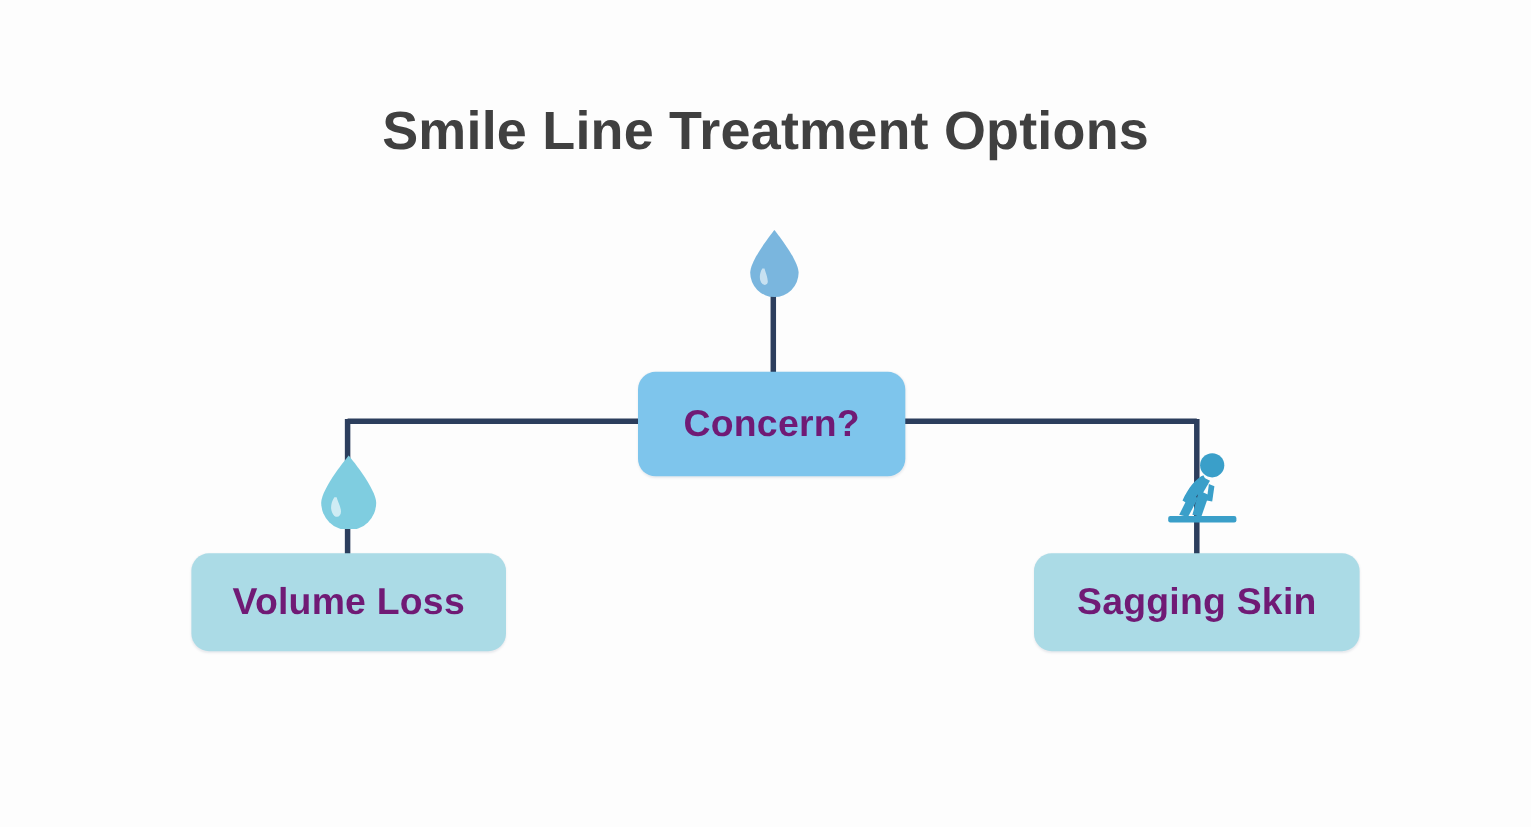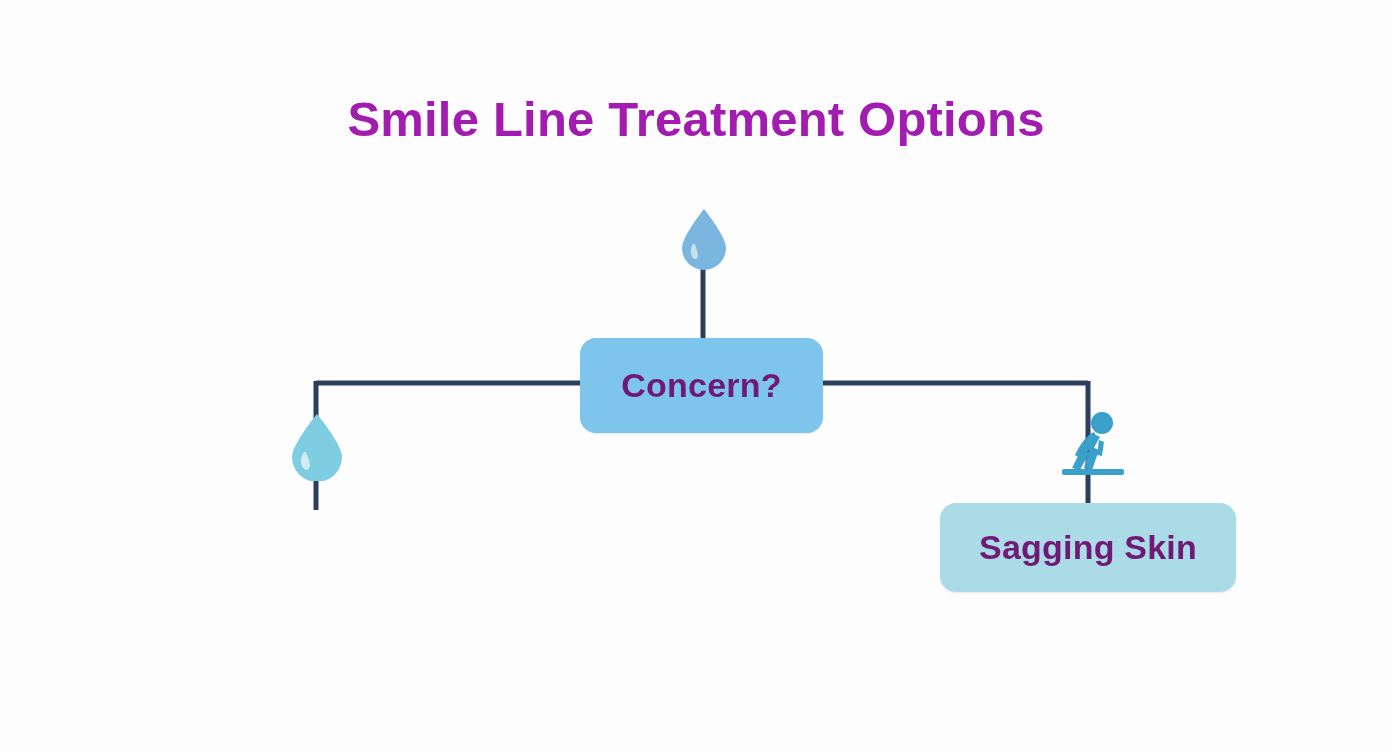--- a/index.html
+++ b/index.html
@@ -24,21 +24,21 @@
 
   
   .title {
     position: absolute;
     left: 0;
     top: 93px;
     width: 1392px;
     text-align: center;
     font-size: 49px;
     font-weight: bold;
-    color: #a21caf;
+    color: #404040;
     letter-spacing: 0.2px;
     white-space: nowrap;
     line-height: 1.1;
   }
 
   
   .edges {
     position: absolute;
     left: 0;
     top: 0;
@@ -160,18 +160,21 @@
       <path d="M41 30 L46 32 L44 46 L39 45 Z" fill="#3a9fc9"></path>
 
       <rect x="4" y="59" width="62" height="6" rx="2" fill="#3a9fc9"></rect>
     </svg>
   </div>
 
   <div class="node node-root">
     <span class="node-label">Concern?</span>
   </div>
 
+  <div class="node node-left">
+    <span class="node-label">Volume Loss</span>
+  </div>
 
   <div class="node node-right">
     <span class="node-label">Sagging Skin</span>
   </div>
 
 </div>
 
 </body></html>

